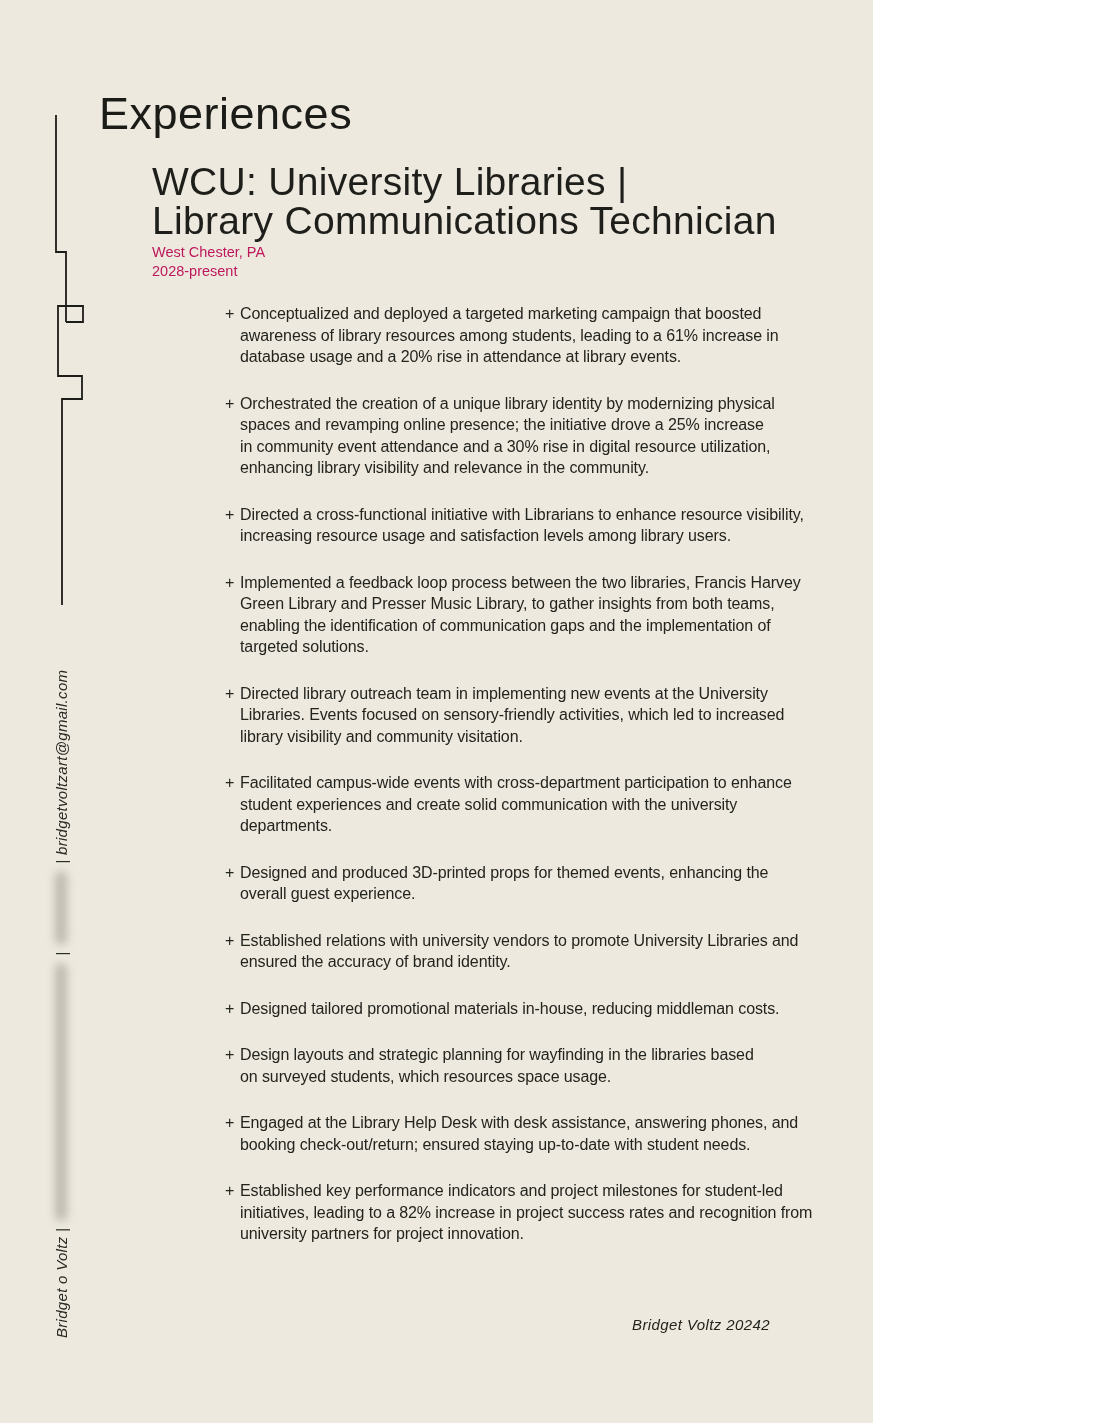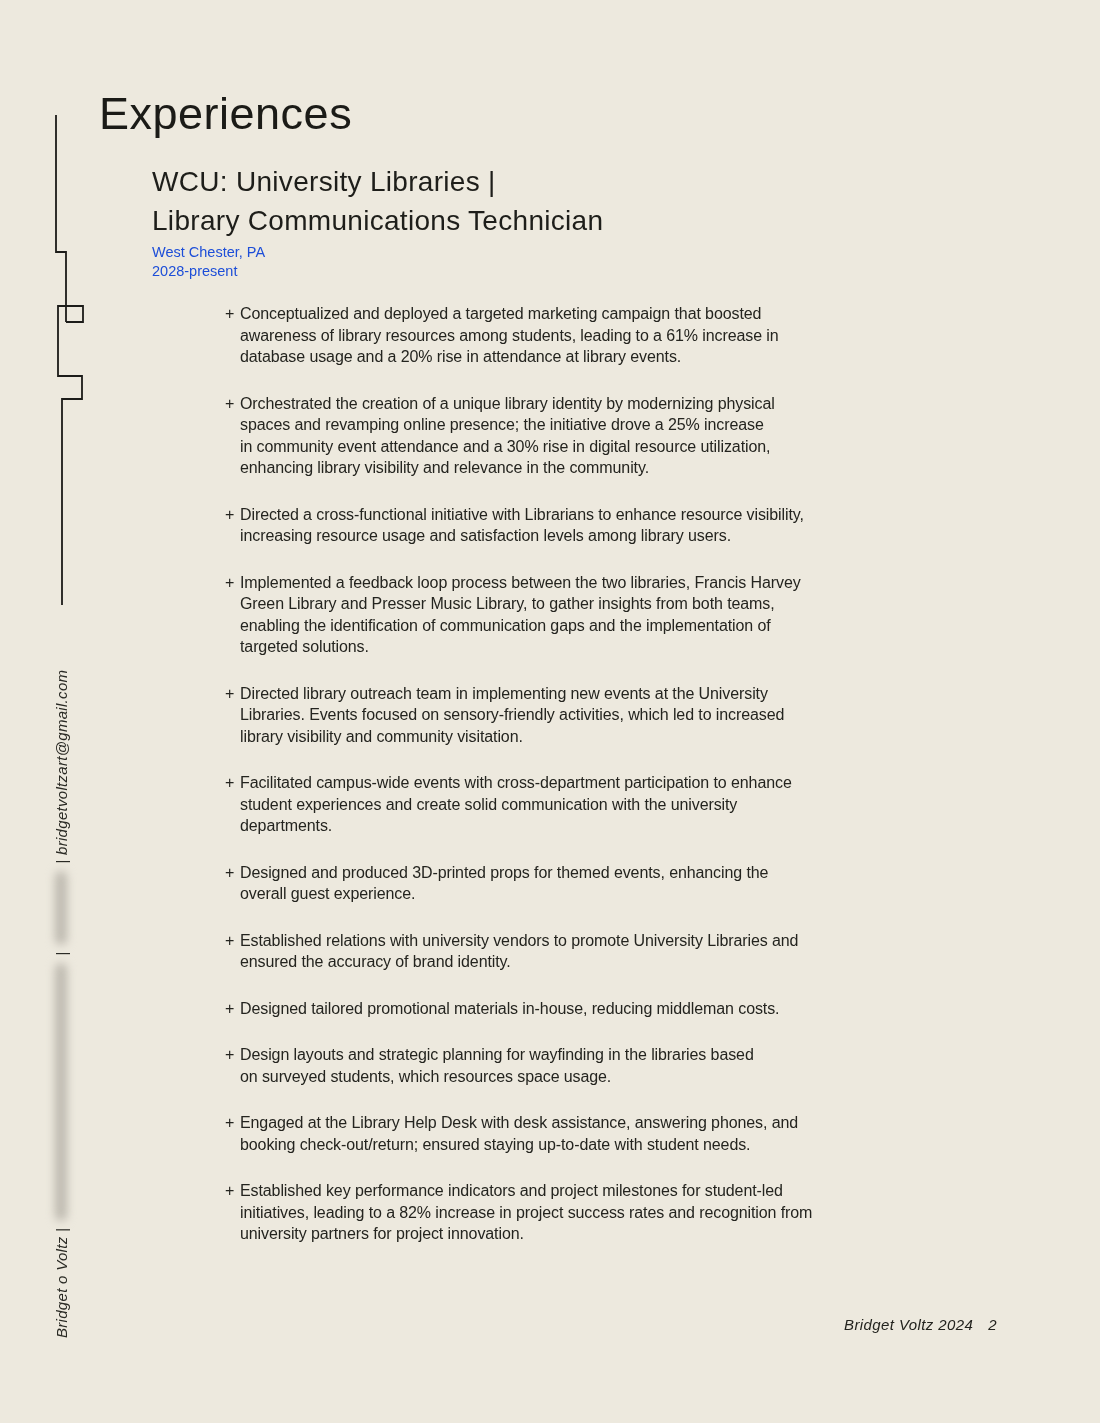--- a/index.html
+++ b/index.html
@@ -1,35 +1,35 @@
 <!DOCTYPE html>
 <html><head>
 <meta charset="utf-8">
 <style>
   html,body{margin:0;padding:0;}
   .page{
     position:relative;
-    width:1100px;height:1423px;
+    width:873px;height:1423px;
     background:#EDE9DE;
     font-family:"Liberation Sans", sans-serif;
     color:#21211C;
     overflow:hidden;
   }
   .deco{position:absolute;left:0;top:0;pointer-events:none;}
   .page-title{
     position:absolute;left:99px;top:88px;margin:0;
     font-size:45px;font-weight:400;letter-spacing:0.5px;color:#1B1B17;
   }
   .job-title{
     position:absolute;left:152px;top:162px;margin:0;
-    font-size:28px;font-weight:400;line-height:39px;letter-spacing:0.3px;color:#1E1E1A;
+    font-size:39px;font-weight:400;line-height:39px;letter-spacing:0.3px;color:#1E1E1A;
   }
   .job-meta{
     position:absolute;left:152px;top:243px;
-    font-size:14.5px;line-height:19px;color:#1d4ed8;
+    font-size:14.5px;line-height:19px;color:#be185d;
   }
   .bullets{
     position:absolute;left:225px;top:303px;margin:0;padding:0;
     list-style:none;width:800px;
   }
   .bullet{
     display:flex;align-items:flex-start;
     margin:0 0 25px 0;
     font-size:16px;line-height:21.5px;letter-spacing:-0.1px;color:#24241F;
   }
@@ -43,21 +43,21 @@
     white-space:nowrap;
   }
   .redact{
     height:12px;border-radius:6px;background:#BDB9AF;filter:blur(5px);
   }
   .redact.long{width:258px;}
   .redact.short{width:74px;}
   .footer{
     position:absolute;top:1316px;right:103px;
     font-style:italic;font-size:15px;letter-spacing:0.4px;color:#23231E;
-    display:flex;gap:15px;justify-content:flex-end;
+    display:flex;justify-content:flex-end;
   }
 </style>
 </head>
 <body>
 
 <div class="page">
 
   <svg class="deco" width="1100" height="1423" viewBox="0 0 1100 1423" fill="none">
     <path d="M56,115 V252 H66 V322" stroke="#1C1C19" stroke-width="1.8" fill="none"></path>
     <path d="M66,306 H83 V322 H66" stroke="#1C1C19" stroke-width="1.8" fill="none"></path>

